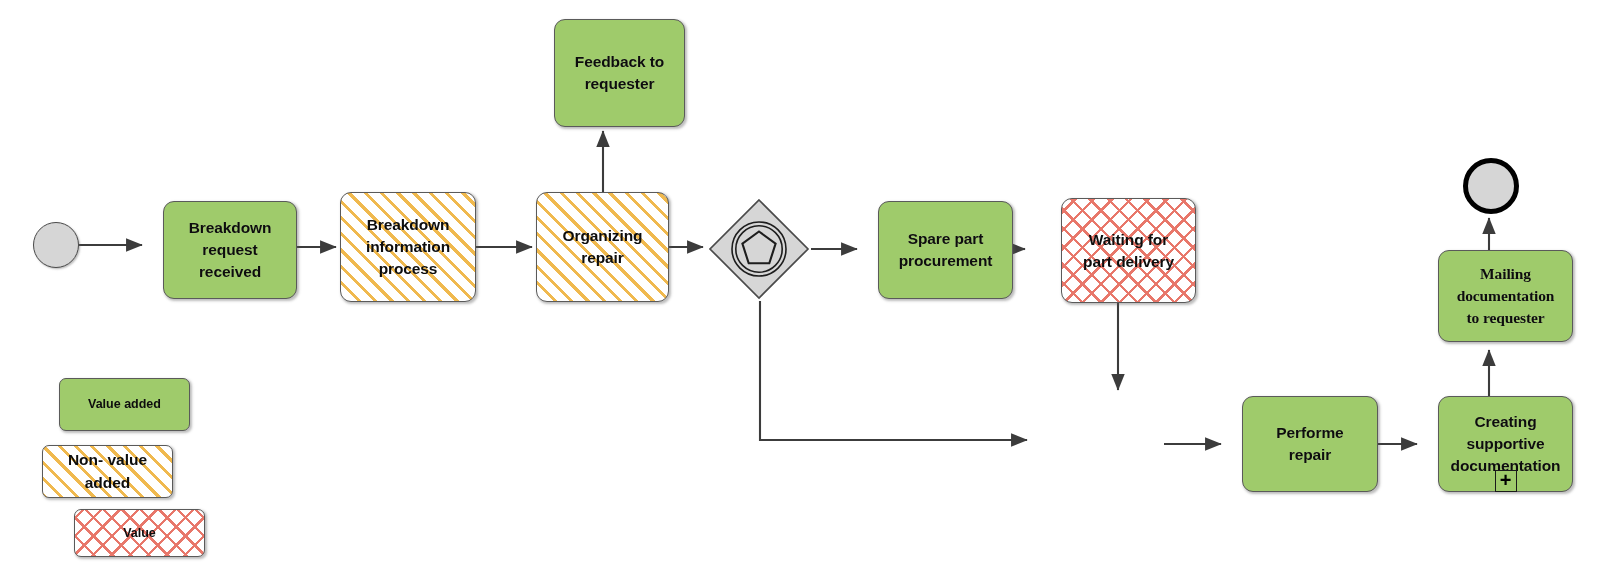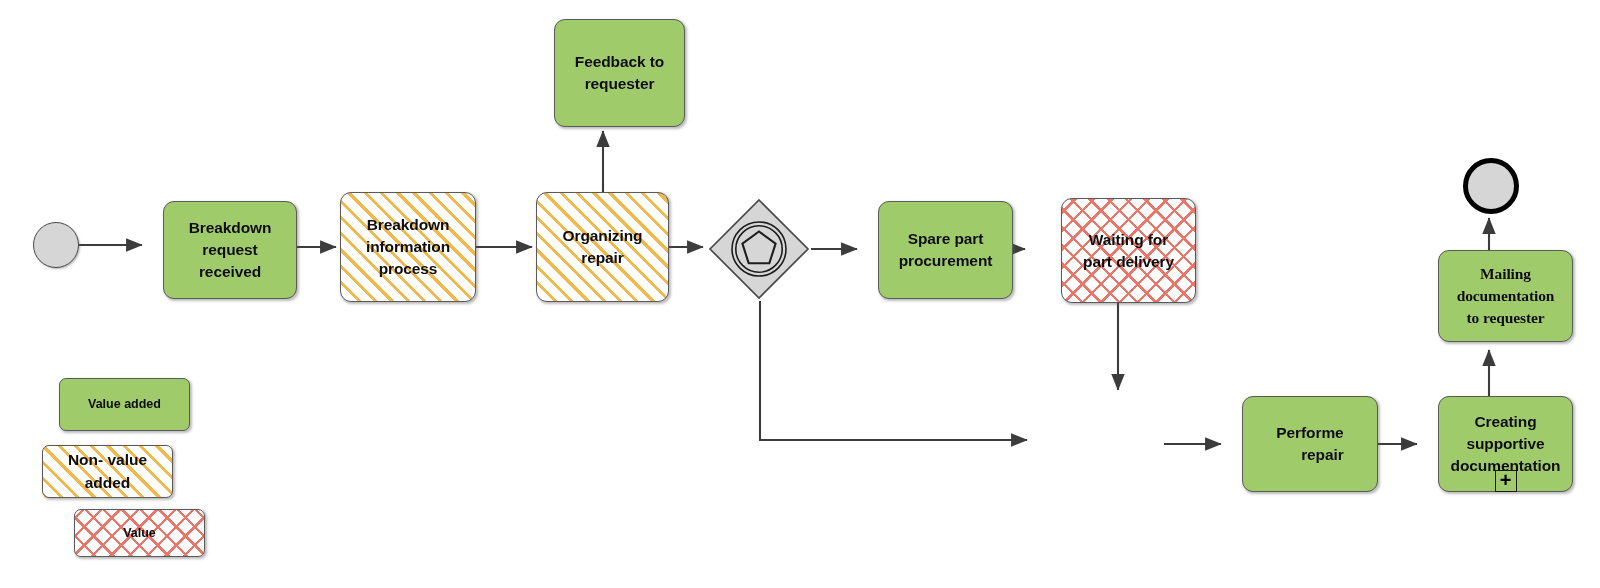--- a/index.html
+++ b/index.html
@@ -226,21 +226,21 @@
     <span class="label">Spare part
 procurement</span>
   </div>
 
   <div class="node fill-waste" style="left:1029px; top:198px; width:135px; height:105px;">
     <span class="label">Waiting for
 part delivery</span>
   </div>
 
 
-  <div class="node fill-value" style="left:1225px; top:396px; width:136px; height:96px;text-align:right;">
+  <div class="node fill-value" style="left:1225px; top:396px; width:136px; height:96px;">
     <span class="label">Performe
 repair</span>
   </div>
 
   <div class="node fill-value" style="left:1421px; top:396px; width:135px; height:96px;">
     <span class="label">Creating
 supportive
 documentation</span>
     <span class="subprocess-marker">
         <span>+</span>

